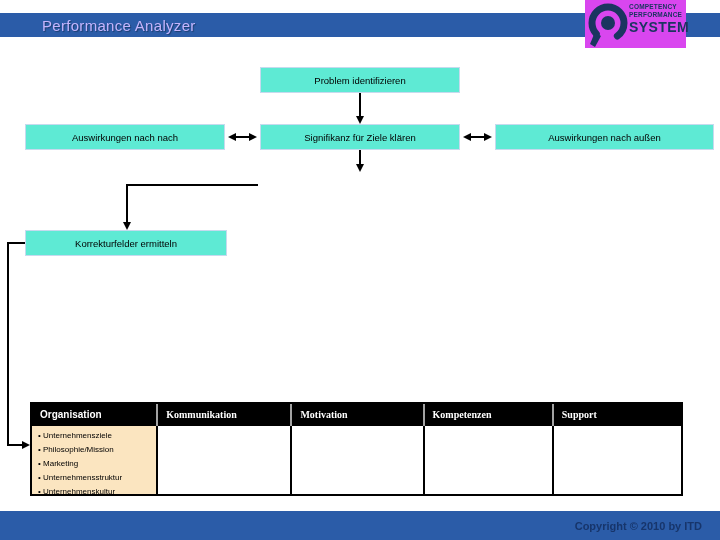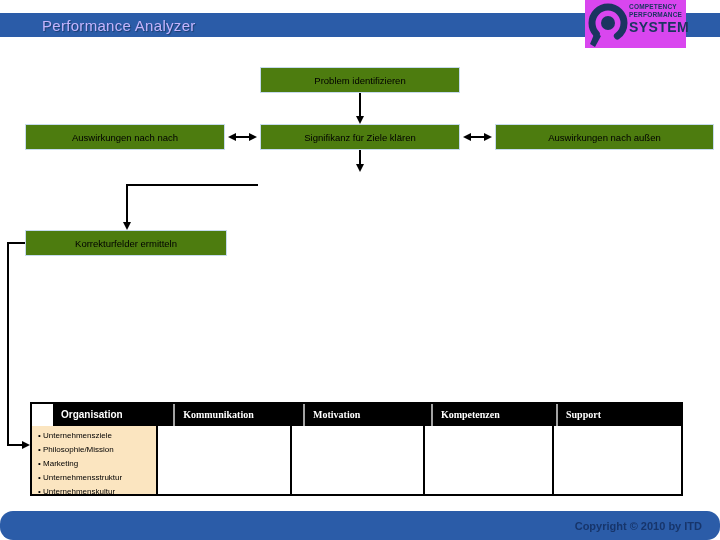--- a/index.html
+++ b/index.html
@@ -17,45 +17,45 @@
   .logo-box{
     position:absolute;left:585px;top:0;width:101px;height:48px;background:#d946ef;
     display:flex;align-items:center;
   }
   .logo-svg{position:absolute;left:2px;top:2px;}
   .logo-text{position:absolute;left:44px;top:4px;color:#1b3560;line-height:1;}
   .logo-line-sm{font-size:6.5px;font-weight:bold;letter-spacing:.2px;margin-bottom:1.5px;white-space:nowrap;}
   .logo-line-lg{font-size:14px;font-weight:bold;letter-spacing:.4px;margin-top:1px;white-space:nowrap;}
   
   .fbox{
-    position:absolute;height:26px;background:#4d7c0f;border:1px solid #c6daee;
+    position:absolute;height:26px;background:#5eead4;border:1px solid #c6daee;
     box-sizing:border-box;display:flex;align-items:center;justify-content:center;
     font-size:9.5px;color:#000;white-space:nowrap;
   }
   .connectors{position:absolute;left:0;top:0;width:720px;height:540px;pointer-events:none;}
   
   .ptable{position:absolute;left:30px;top:402px;width:653px;border:2px solid #000;box-sizing:border-box;}
-  .ptable-head{display:flex;background:#000;height:22px;margin-left:21px;}
+  .ptable-head{display:flex;background:#000;height:22px;}
   .ptable-head .hcell{
     box-sizing:border-box;color:#fff;font-size:10px;font-weight:bold;
     padding:5px 0 0 8px;white-space:nowrap;overflow:hidden;
   }
   .ptable-head .hcell + .hcell{border-left:2px solid #a3a3a3;font-family:Liberation Serif, serif;}
   .ptable-body{display:flex;height:68px;background:#fff;}
   .ptable-body .bcell{box-sizing:border-box;}
   .ptable-body .bcell + .bcell{border-left:2px solid #000;}
   .cell-org{background:#fbe5c0;padding:3px 4px 0 6px;}
   .org-item{display:block;font-size:8px;line-height:14px;color:#000;white-space:nowrap;}
   .org-item::before{content:"• ";}
   .w0{width:125px}.w1{width:135px}.w2{width:133px}.w3{width:130px}.w4{width:130px}
   
   .footbar{
     position:absolute;left:0;top:511px;width:720px;height:29px;background:#2b5ca8;
     display:flex;align-items:center;justify-content:flex-end;
-    padding-right:18px;box-sizing:border-box;border-radius:13px;
+    padding-right:18px;box-sizing:border-box;
   }
   .footbar span{color:#17356b;font-size:11px;font-weight:bold;white-space:nowrap;}
 </style>
 </head>
 <body>
 
 <div class="slide">
 
   <div class="topbar">
     <div class="topbar-title">Performance Analyzer</div>

